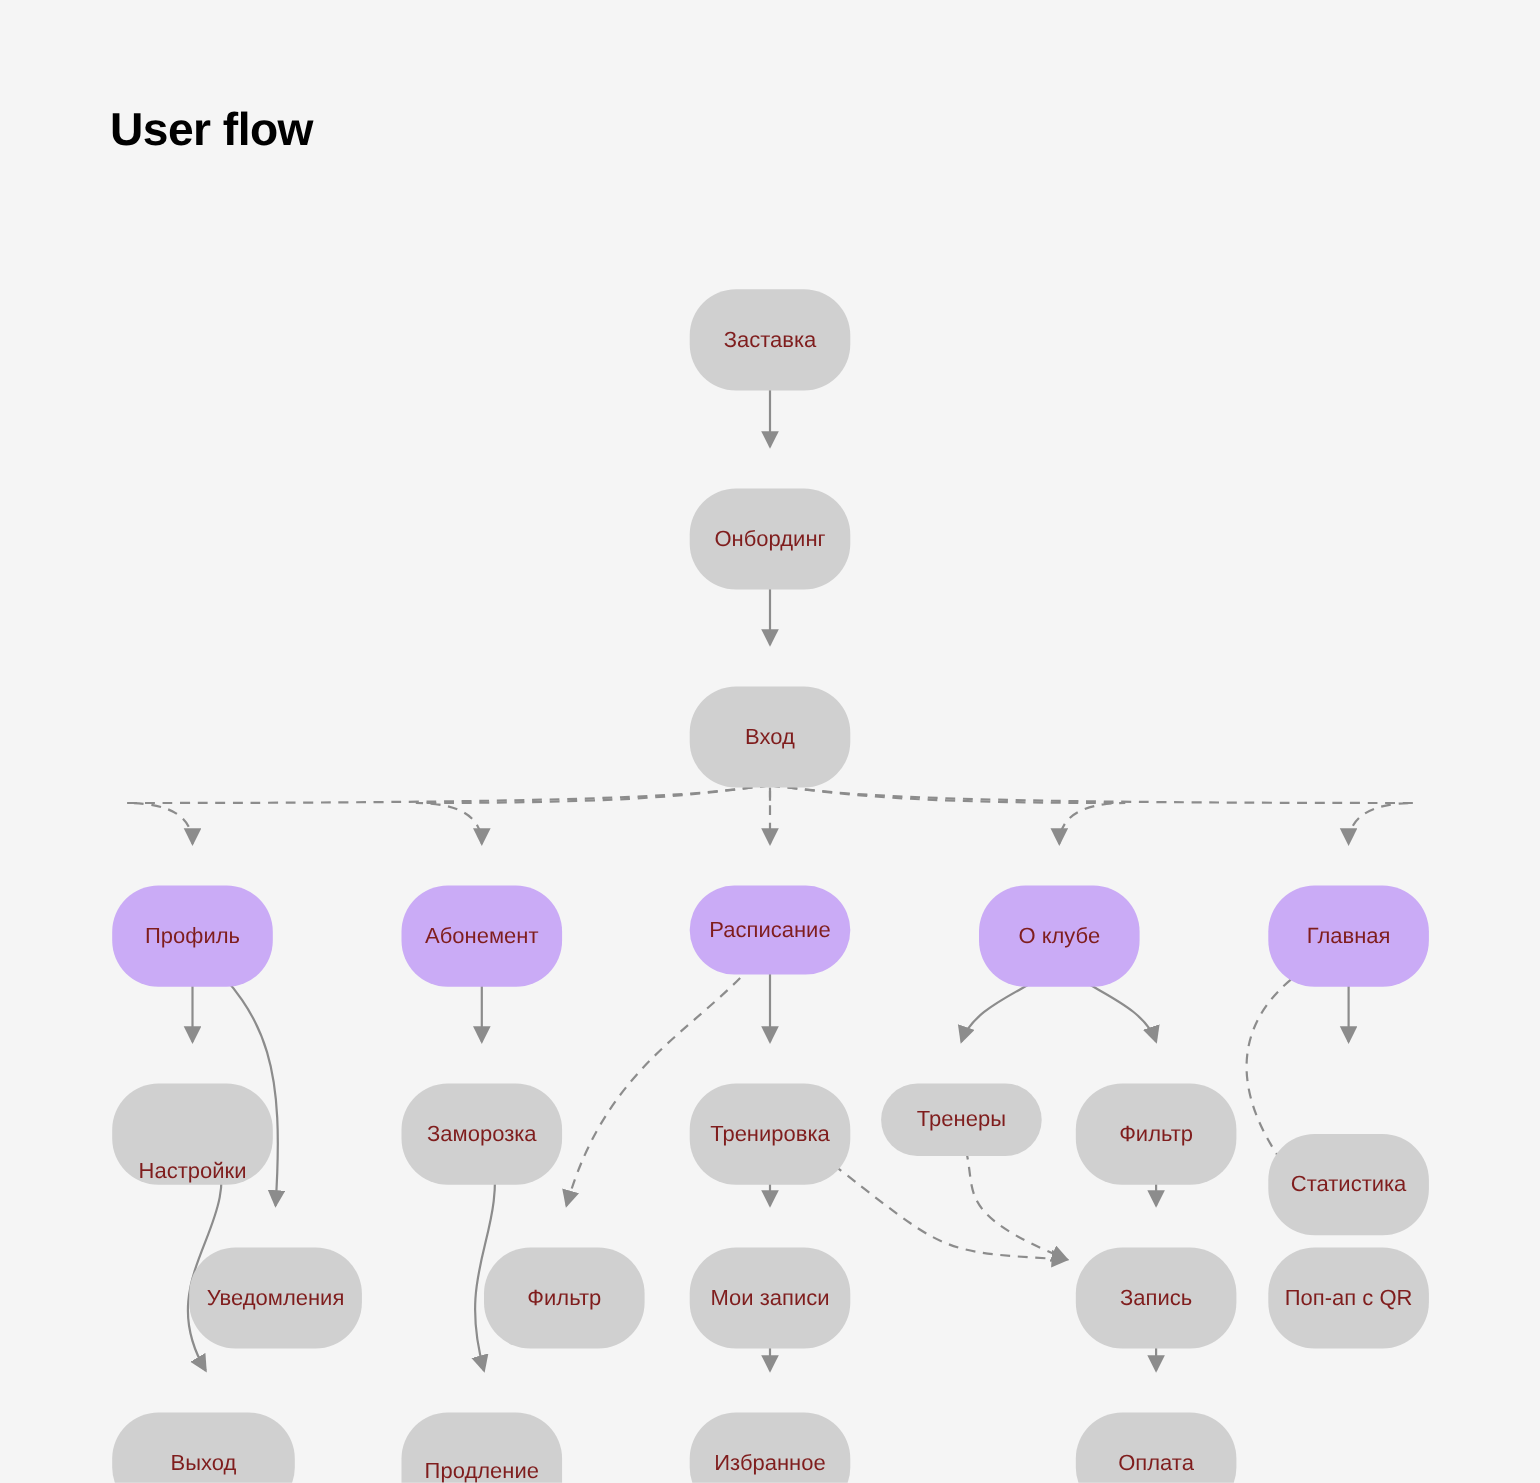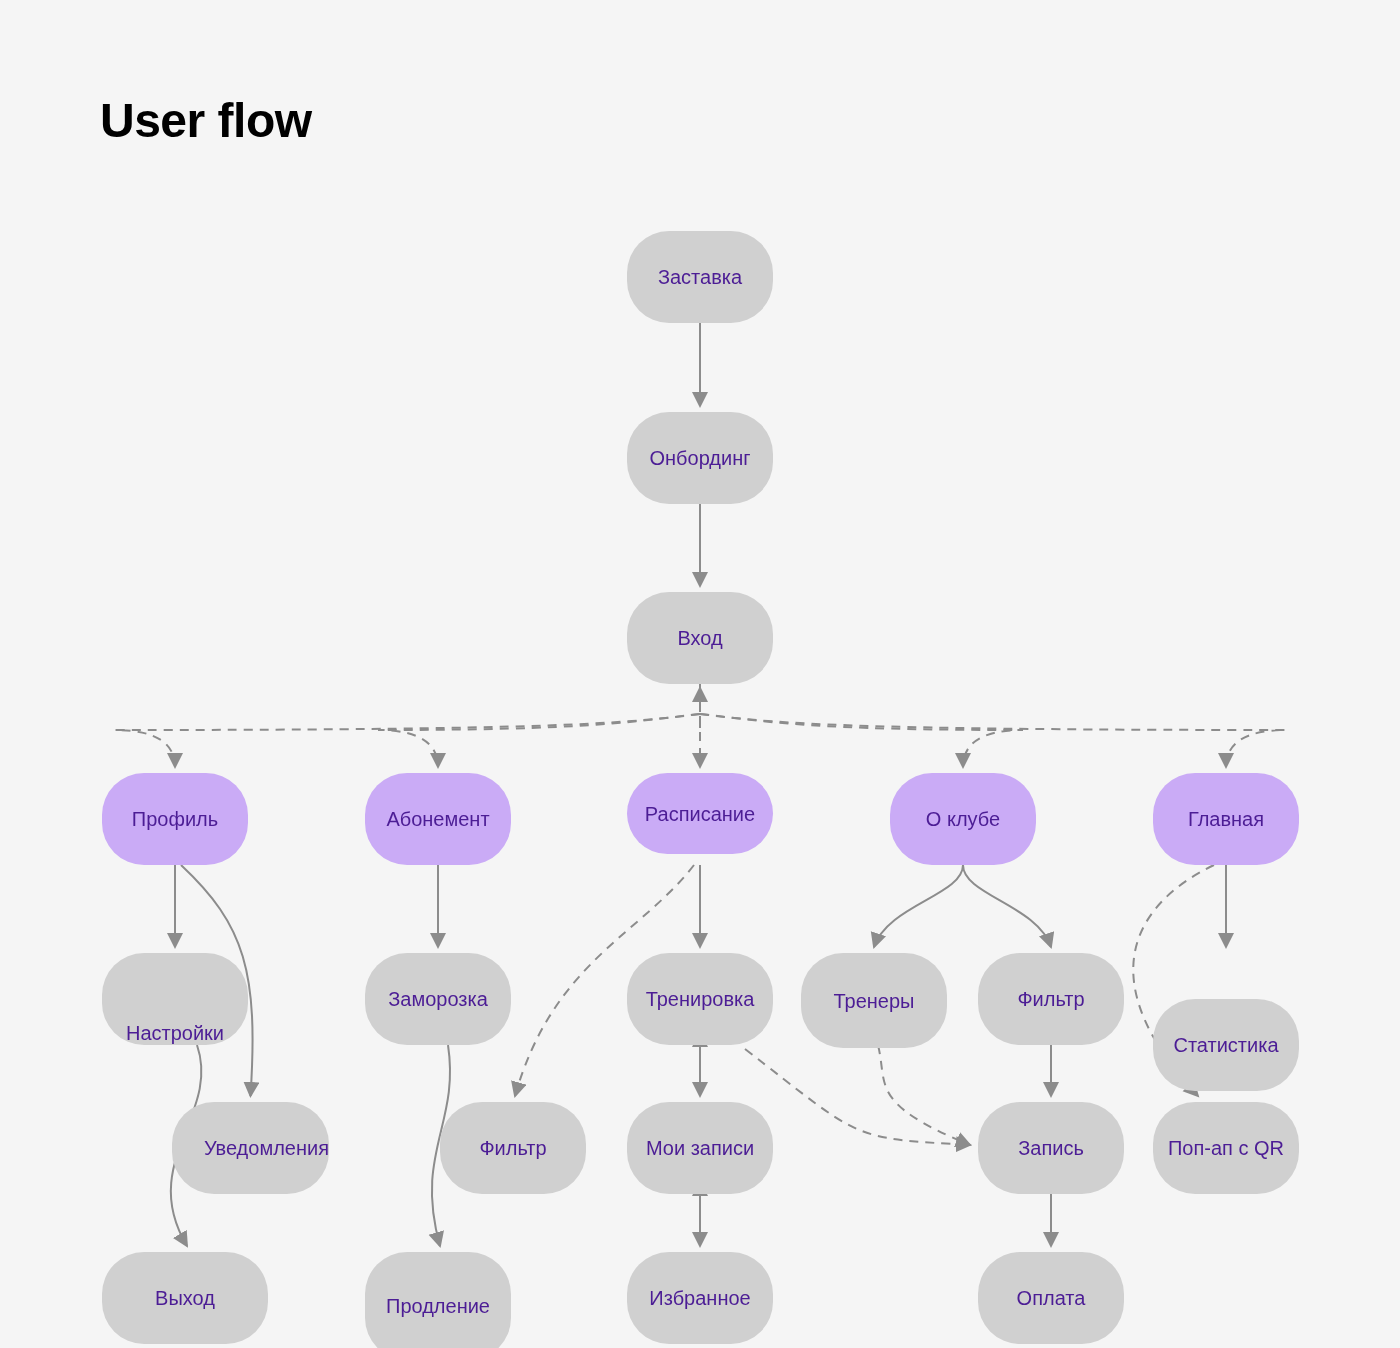--- a/index.html
+++ b/index.html
@@ -17,47 +17,48 @@
   #canvas {
     position: relative;
     width: 1400px;
     height: 1348px;
     background: #f5f5f5;
   }
   .page-title {
     position: absolute;
     left: 100px;
     top: 95px;
-    font-size: 48px;
+    font-size: 42px;
     font-weight: bold;
     letter-spacing: -0.5px;
     color: #000000;
     line-height: 1.1;
   }
   #edge-layer {
     position: absolute;
     left: 0;
     top: 0;
     width: 1400px;
     height: 1348px;
   }
   .node {
     position: absolute;
     display: flex;
     align-items: center;
     justify-content: center;
     box-sizing: border-box;
     border-radius: 42px;
-    color: #4c1d95;
+    color: #7f1d1d;
     font-size: 20px;
     font-weight: 400;
     text-align: center;
     line-height: 1.2;
     white-space: nowrap;
     user-select: none;
+    margin-top: 32px;
   }
   .node.gray { background: #d0d0d0; }
   .node.purple { background: #caabf6; }
 </style>
 </head>
 <body>
 
 <div id="canvas">
 
   <div class="page-title">User flow</div>
@@ -127,30 +128,30 @@
       </div>
       <div class="node gray" style="left: 102px; top: 953px; width: 146px; height: 92px; align-items: flex-end;">
         <span>Настройки</span>
       </div>
       <div class="node gray" style="left: 365px; top: 953px; width: 146px; height: 92px;">
         <span>Заморозка</span>
       </div>
       <div class="node gray" style="left: 627px; top: 953px; width: 146px; height: 92px;">
         <span>Тренировка</span>
       </div>
-      <div class="node gray" style="left: 801px; top: 953px; width: 146px; height: 95px;">
+      <div class="node gray" style="left: 801px; top: 953px; width: 146px; height: 66px;">
         <span>Тренеры</span>
       </div>
       <div class="node gray" style="left: 978px; top: 953px; width: 146px; height: 92px;">
         <span>Фильтр</span>
       </div>
       <div class="node gray" style="left: 1153px; top: 999px; width: 146px; height: 92px;">
         <span>Статистика</span>
       </div>
-      <div class="node gray" style="left: 172px; top: 1102px; width: 157px; height: 92px; justify-content: flex-end;">
+      <div class="node gray" style="left: 172px; top: 1102px; width: 157px; height: 92px;">
         <span>Уведомления</span>
       </div>
       <div class="node gray" style="left: 440px; top: 1102px; width: 146px; height: 92px;">
         <span>Фильтр</span>
       </div>
       <div class="node gray" style="left: 627px; top: 1102px; width: 146px; height: 92px;">
         <span>Мои записи</span>
       </div>
       <div class="node gray" style="left: 978px; top: 1102px; width: 146px; height: 92px;">
         <span>Запись</span>

